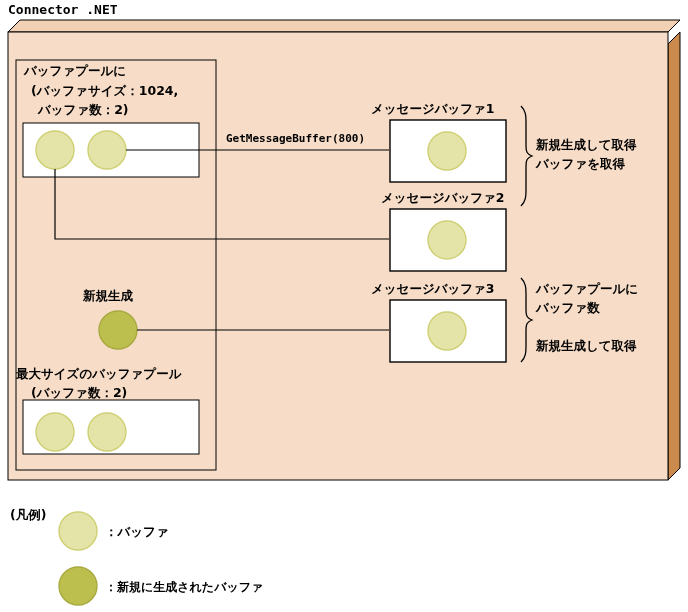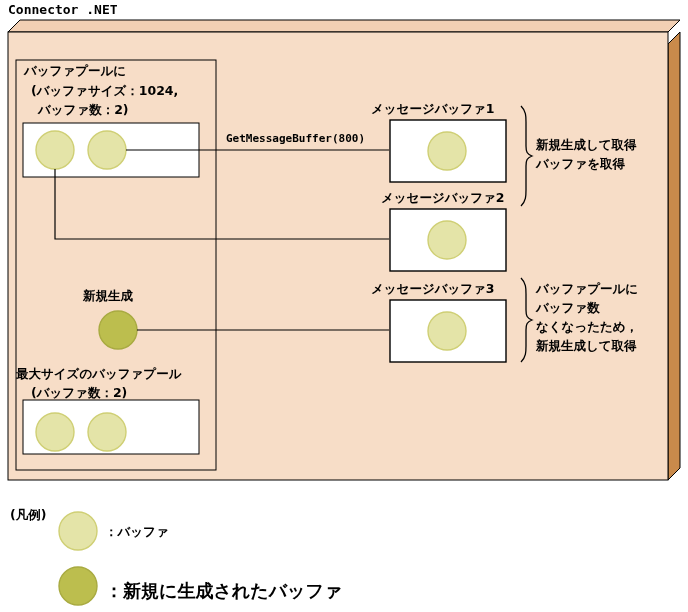--- a/index.html
+++ b/index.html
@@ -96,20 +96,19 @@
 
   <div class="lbl" style="left:371px;top:101px;font-size:12.5px;">メッセージバッファ1</div>
   <div class="lbl" style="left:371px;top:190px;font-size:12.5px;margin-left:10px;">メッセージバッファ2</div>
   <div class="lbl" style="left:371px;top:281px;font-size:12.5px;">メッセージバッファ3</div>
 
   <div class="lbl" style="left:536px;top:137px;font-size:12.5px;">新規生成して取得</div>
   <div class="lbl" style="left:536px;top:156px;font-size:12.5px;">バッファを取得</div>
 
   <div class="lbl" style="left:536px;top:281px;font-size:12.5px;">バッファプールに</div>
   <div class="lbl" style="left:536px;top:300px;font-size:12.5px;">バッファ数</div>
-  <div class="lbl" style="left:536px;top:319px;font-size:12.5px;">なくなったため，</div>
   <div class="lbl" style="left:536px;top:338px;font-size:12.5px;">新規生成して取得</div>
 
   <div class="lbl" style="left:10px;top:507px;font-size:12.5px;">(凡例)</div>
   <div class="lbl" style="left:105px;top:524px;font-size:12.5px;">：バッファ</div>
-  <div class="lbl" style="left:105px;top:579px;font-size:18px;">：新規に生成されたバッファ</div>
+  <div class="lbl" style="left:105px;top:579px;font-size:12px;">：新規に生成されたバッファ</div>
 
 </div>
 
 </body></html>

